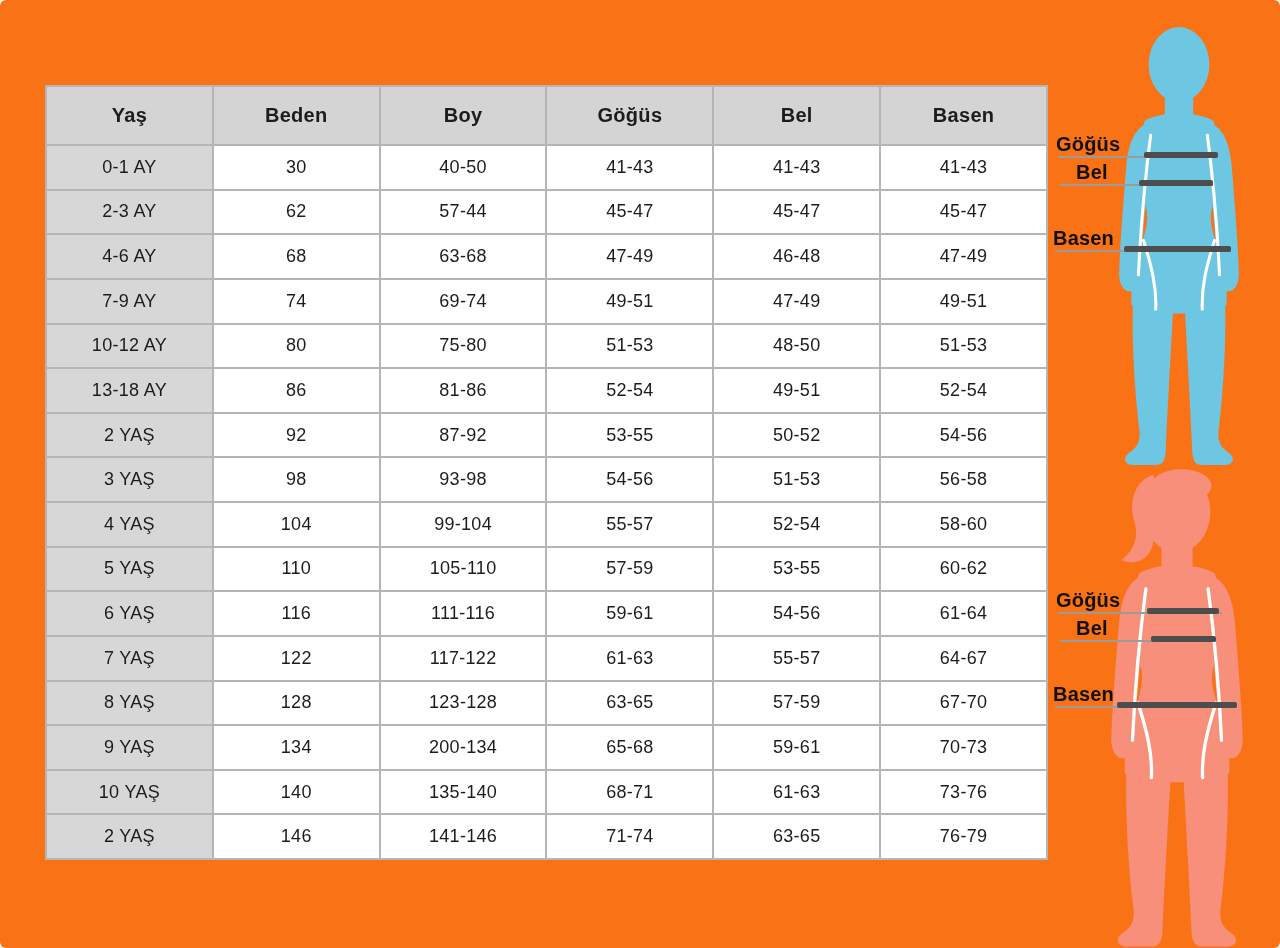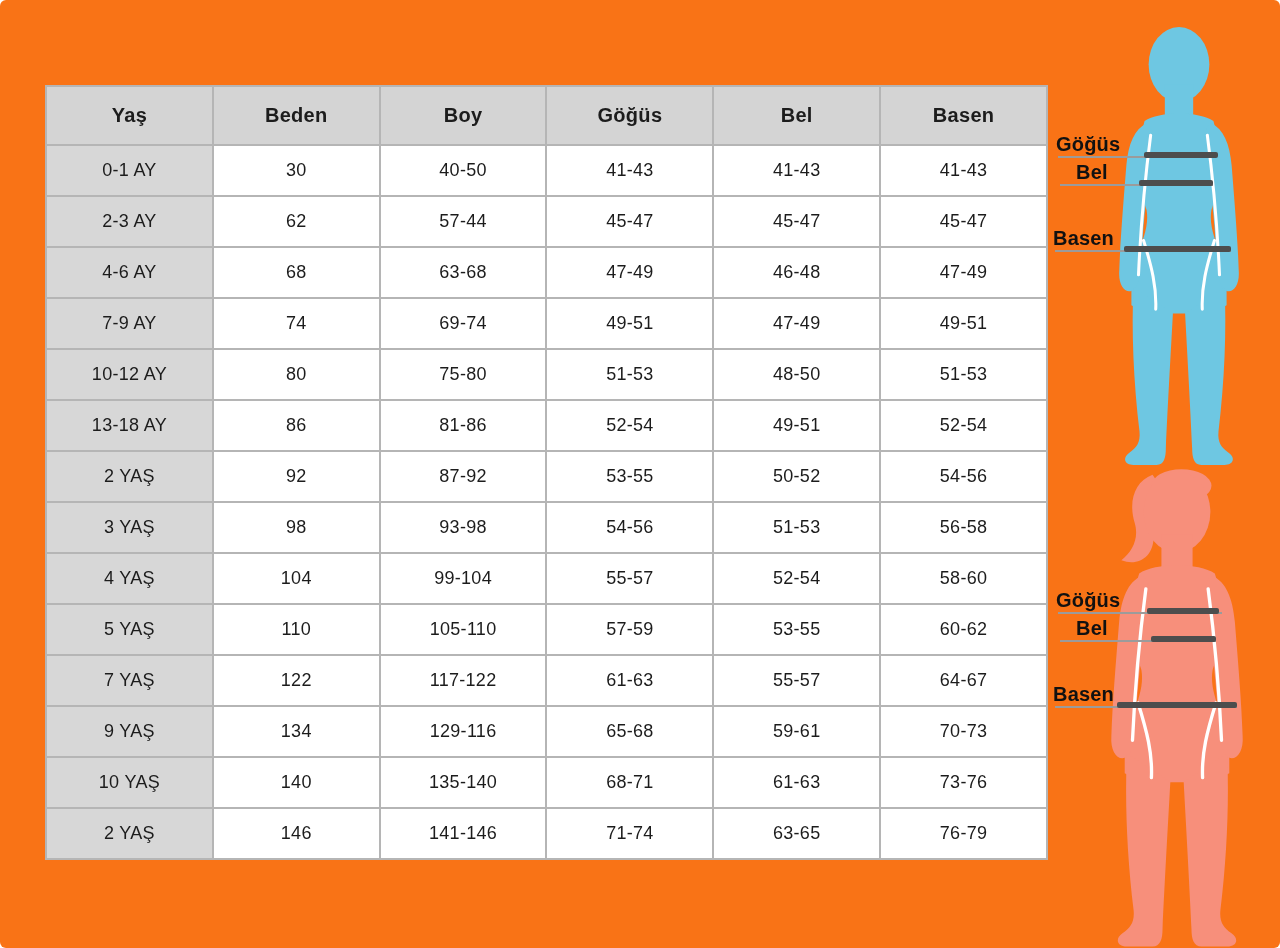--- a/index.html
+++ b/index.html
@@ -154,31 +154,47 @@
         </tr>
         <tr>
           <td class="first">5 YAŞ</td>
           <td>110</td>
           <td>105-110</td>
           <td>57-59</td>
           <td>53-55</td>
           <td>60-62</td>
         </tr>
         <tr>
+          <td class="first">6 YAŞ</td>
+          <td>116</td>
+          <td>111-116</td>
+          <td>59-61</td>
+          <td>54-56</td>
+          <td>61-64</td>
+        </tr>
+        <tr>
           <td class="first">7 YAŞ</td>
           <td>122</td>
           <td>117-122</td>
           <td>61-63</td>
           <td>55-57</td>
           <td>64-67</td>
         </tr>
         <tr>
+          <td class="first">8 YAŞ</td>
+          <td>128</td>
+          <td>123-128</td>
+          <td>63-65</td>
+          <td>57-59</td>
+          <td>67-70</td>
+        </tr>
+        <tr>
           <td class="first">9 YAŞ</td>
           <td>134</td>
-          <td>129-116</td>
+          <td>200-134</td>
           <td>65-68</td>
           <td>59-61</td>
           <td>70-73</td>
         </tr>
         <tr>
           <td class="first">10 YAŞ</td>
           <td>140</td>
           <td>135-140</td>
           <td>68-71</td>
           <td>61-63</td>

